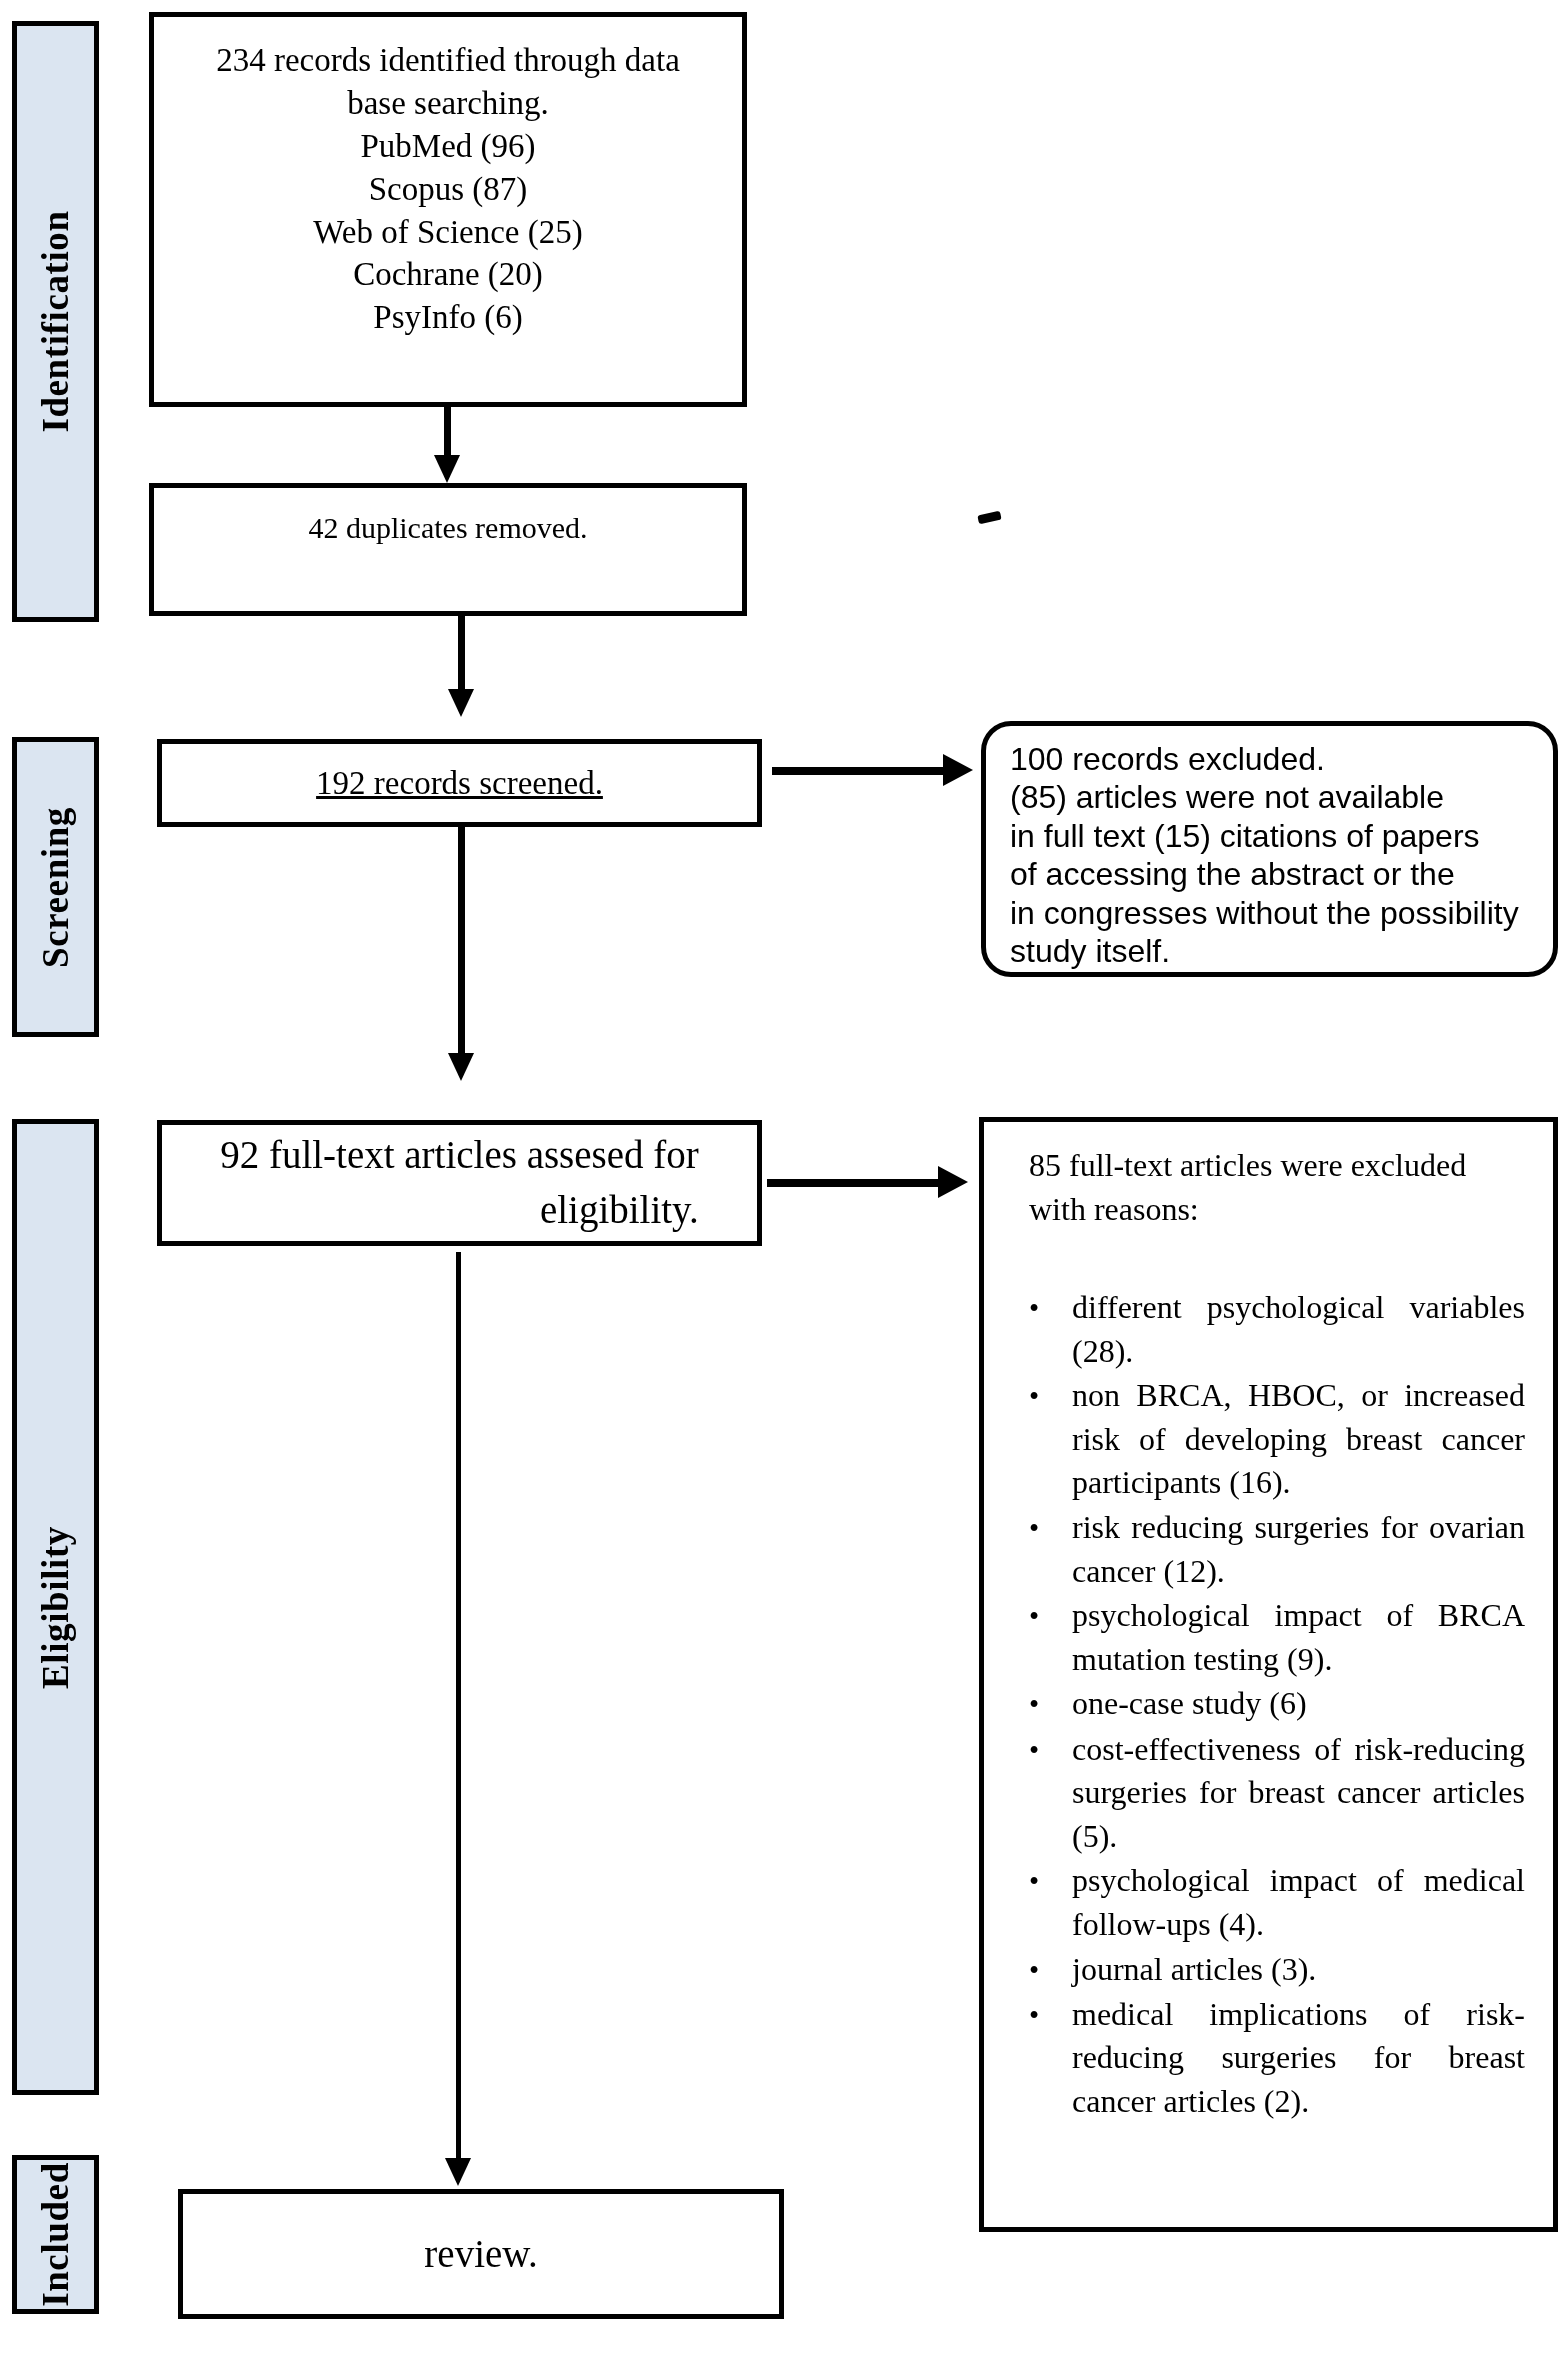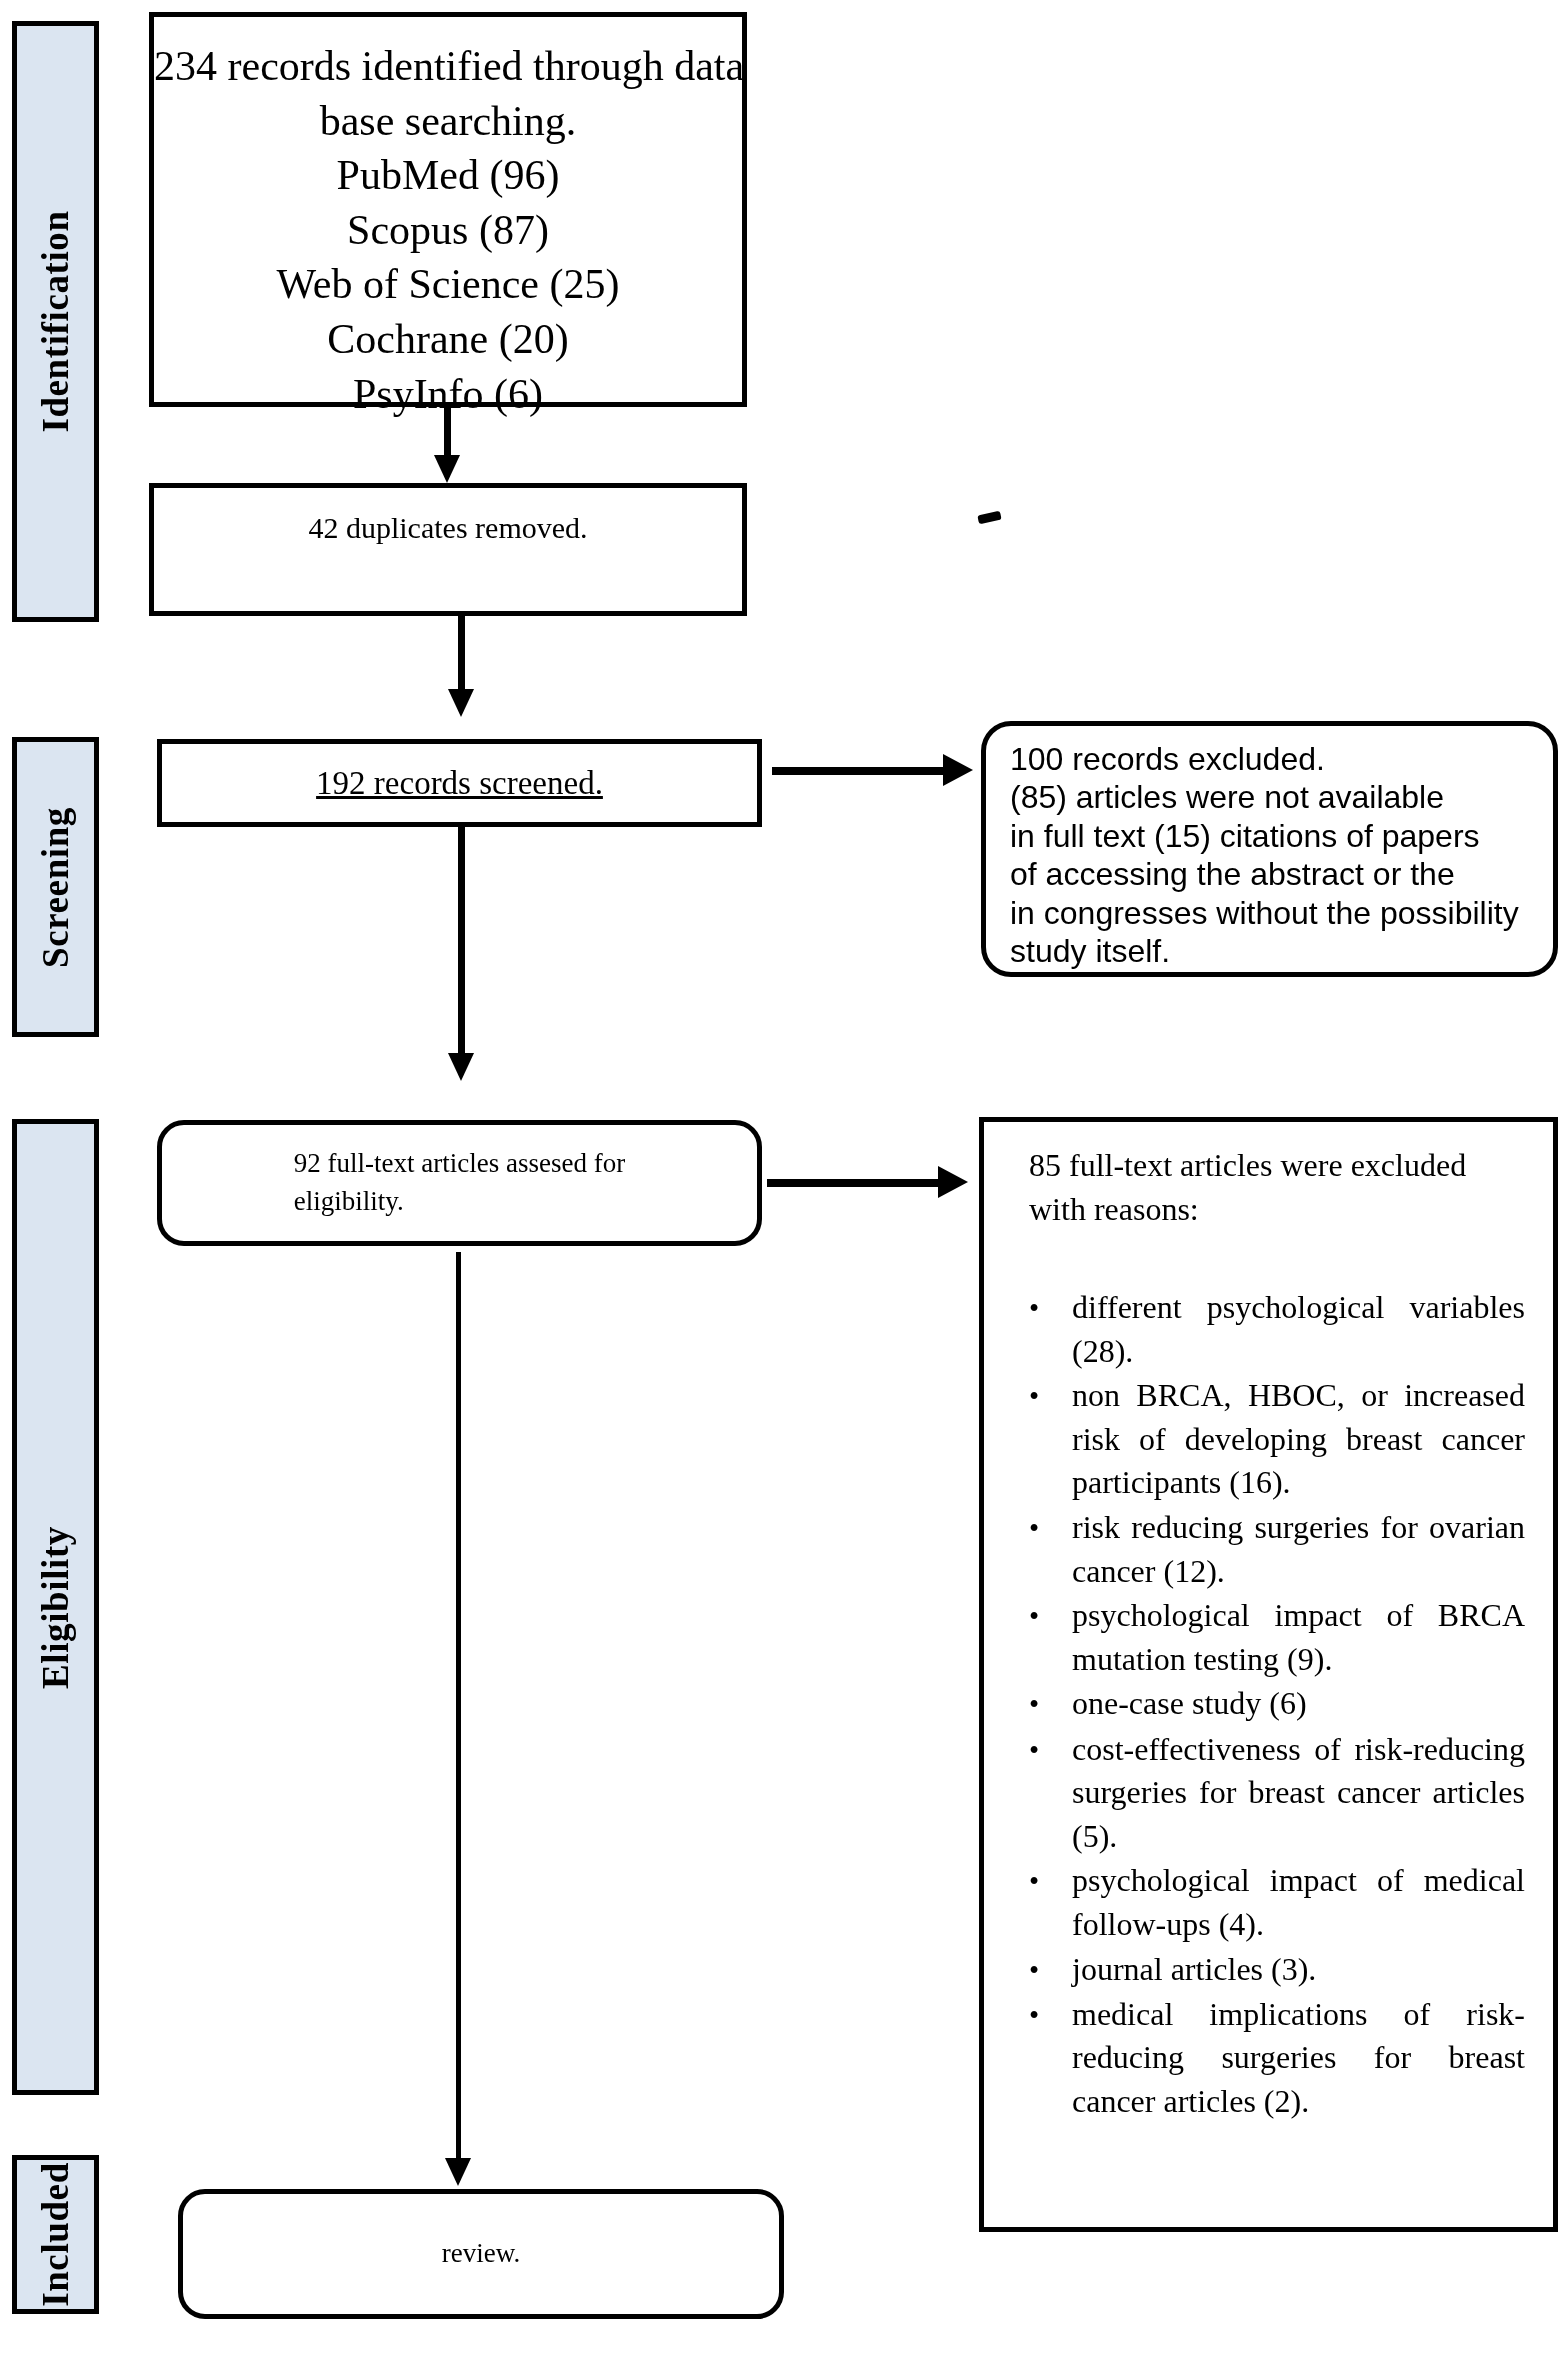--- a/index.html
+++ b/index.html
@@ -32,27 +32,27 @@
   
   .box{
     position:absolute;
     background:#ffffff;
     border:5.2px solid #000;
     box-sizing:border-box;
   }
   .serif{font-family:"Liberation Serif","DejaVu Serif",serif;}
   .sans{font-family:"Liberation Sans","DejaVu Sans",sans-serif;}
   .line{white-space:nowrap;}
-  .box-identified{font-size:42px;line-height:1.3;text-align:center;padding-top:22px;}
+  .box-identified{font-size:33px;line-height:1.3;text-align:center;padding-top:22px;}
   .box-identified .sources{}
   .box-duplicates{font-size:30px;text-align:center;padding-top:23px;}
   .box-screened{font-size:33px;display:flex;align-items:center;justify-content:center;text-decoration:underline;}
   .box-eligibility,.box-included{
-    font-size:27px;line-height:1.4;display:flex;flex-direction:column;
-    align-items:center;justify-content:center;text-align:left;border-radius:27px;
+    font-size:39px;line-height:1.4;display:flex;flex-direction:column;
+    align-items:center;justify-content:center;text-align:right;
   }
   .box-excluded100{
     font-size:32px;line-height:1.2;padding:14px 5.8px 0 24px;text-align:left;border-radius:30px;
   }
   .box-excluded100 .line{white-space:nowrap;}
   .box-excluded85{
     font-size:32px;line-height:1.36;padding:22px 28px 0 45px;text-align:left;
   }
   .box-excluded85 .heading .line{white-space:nowrap;}
   ul.reasons{

